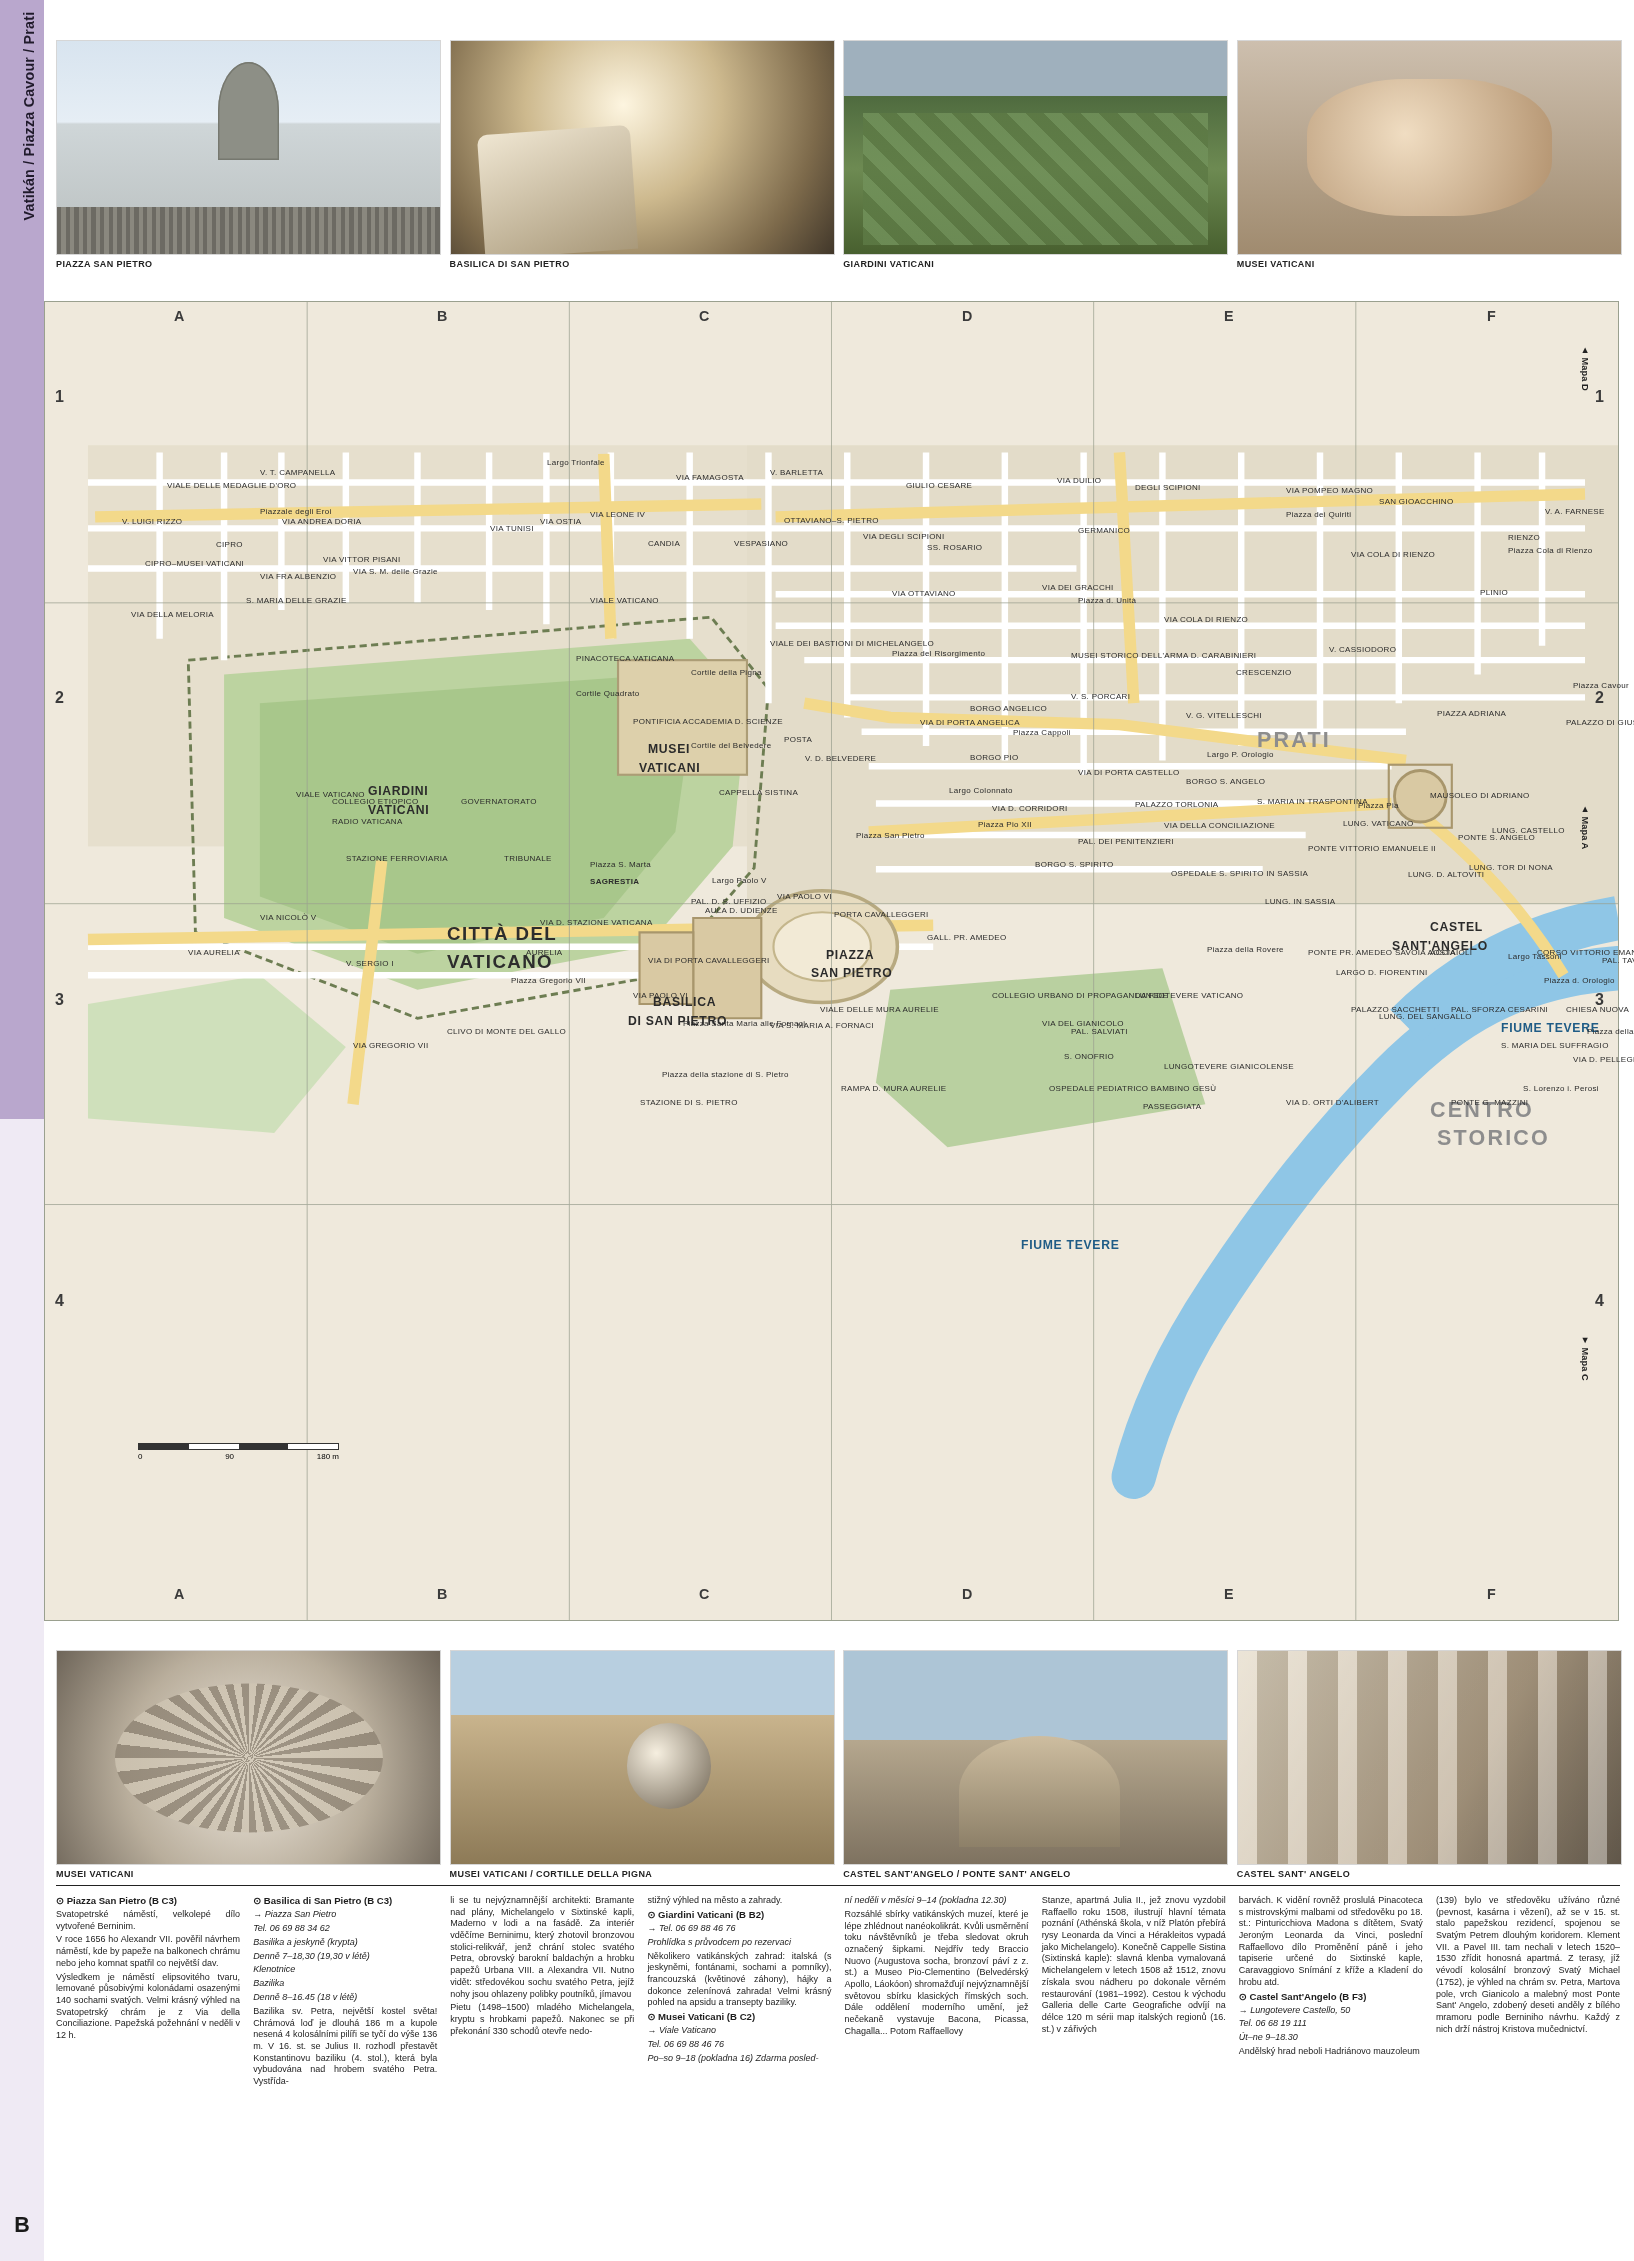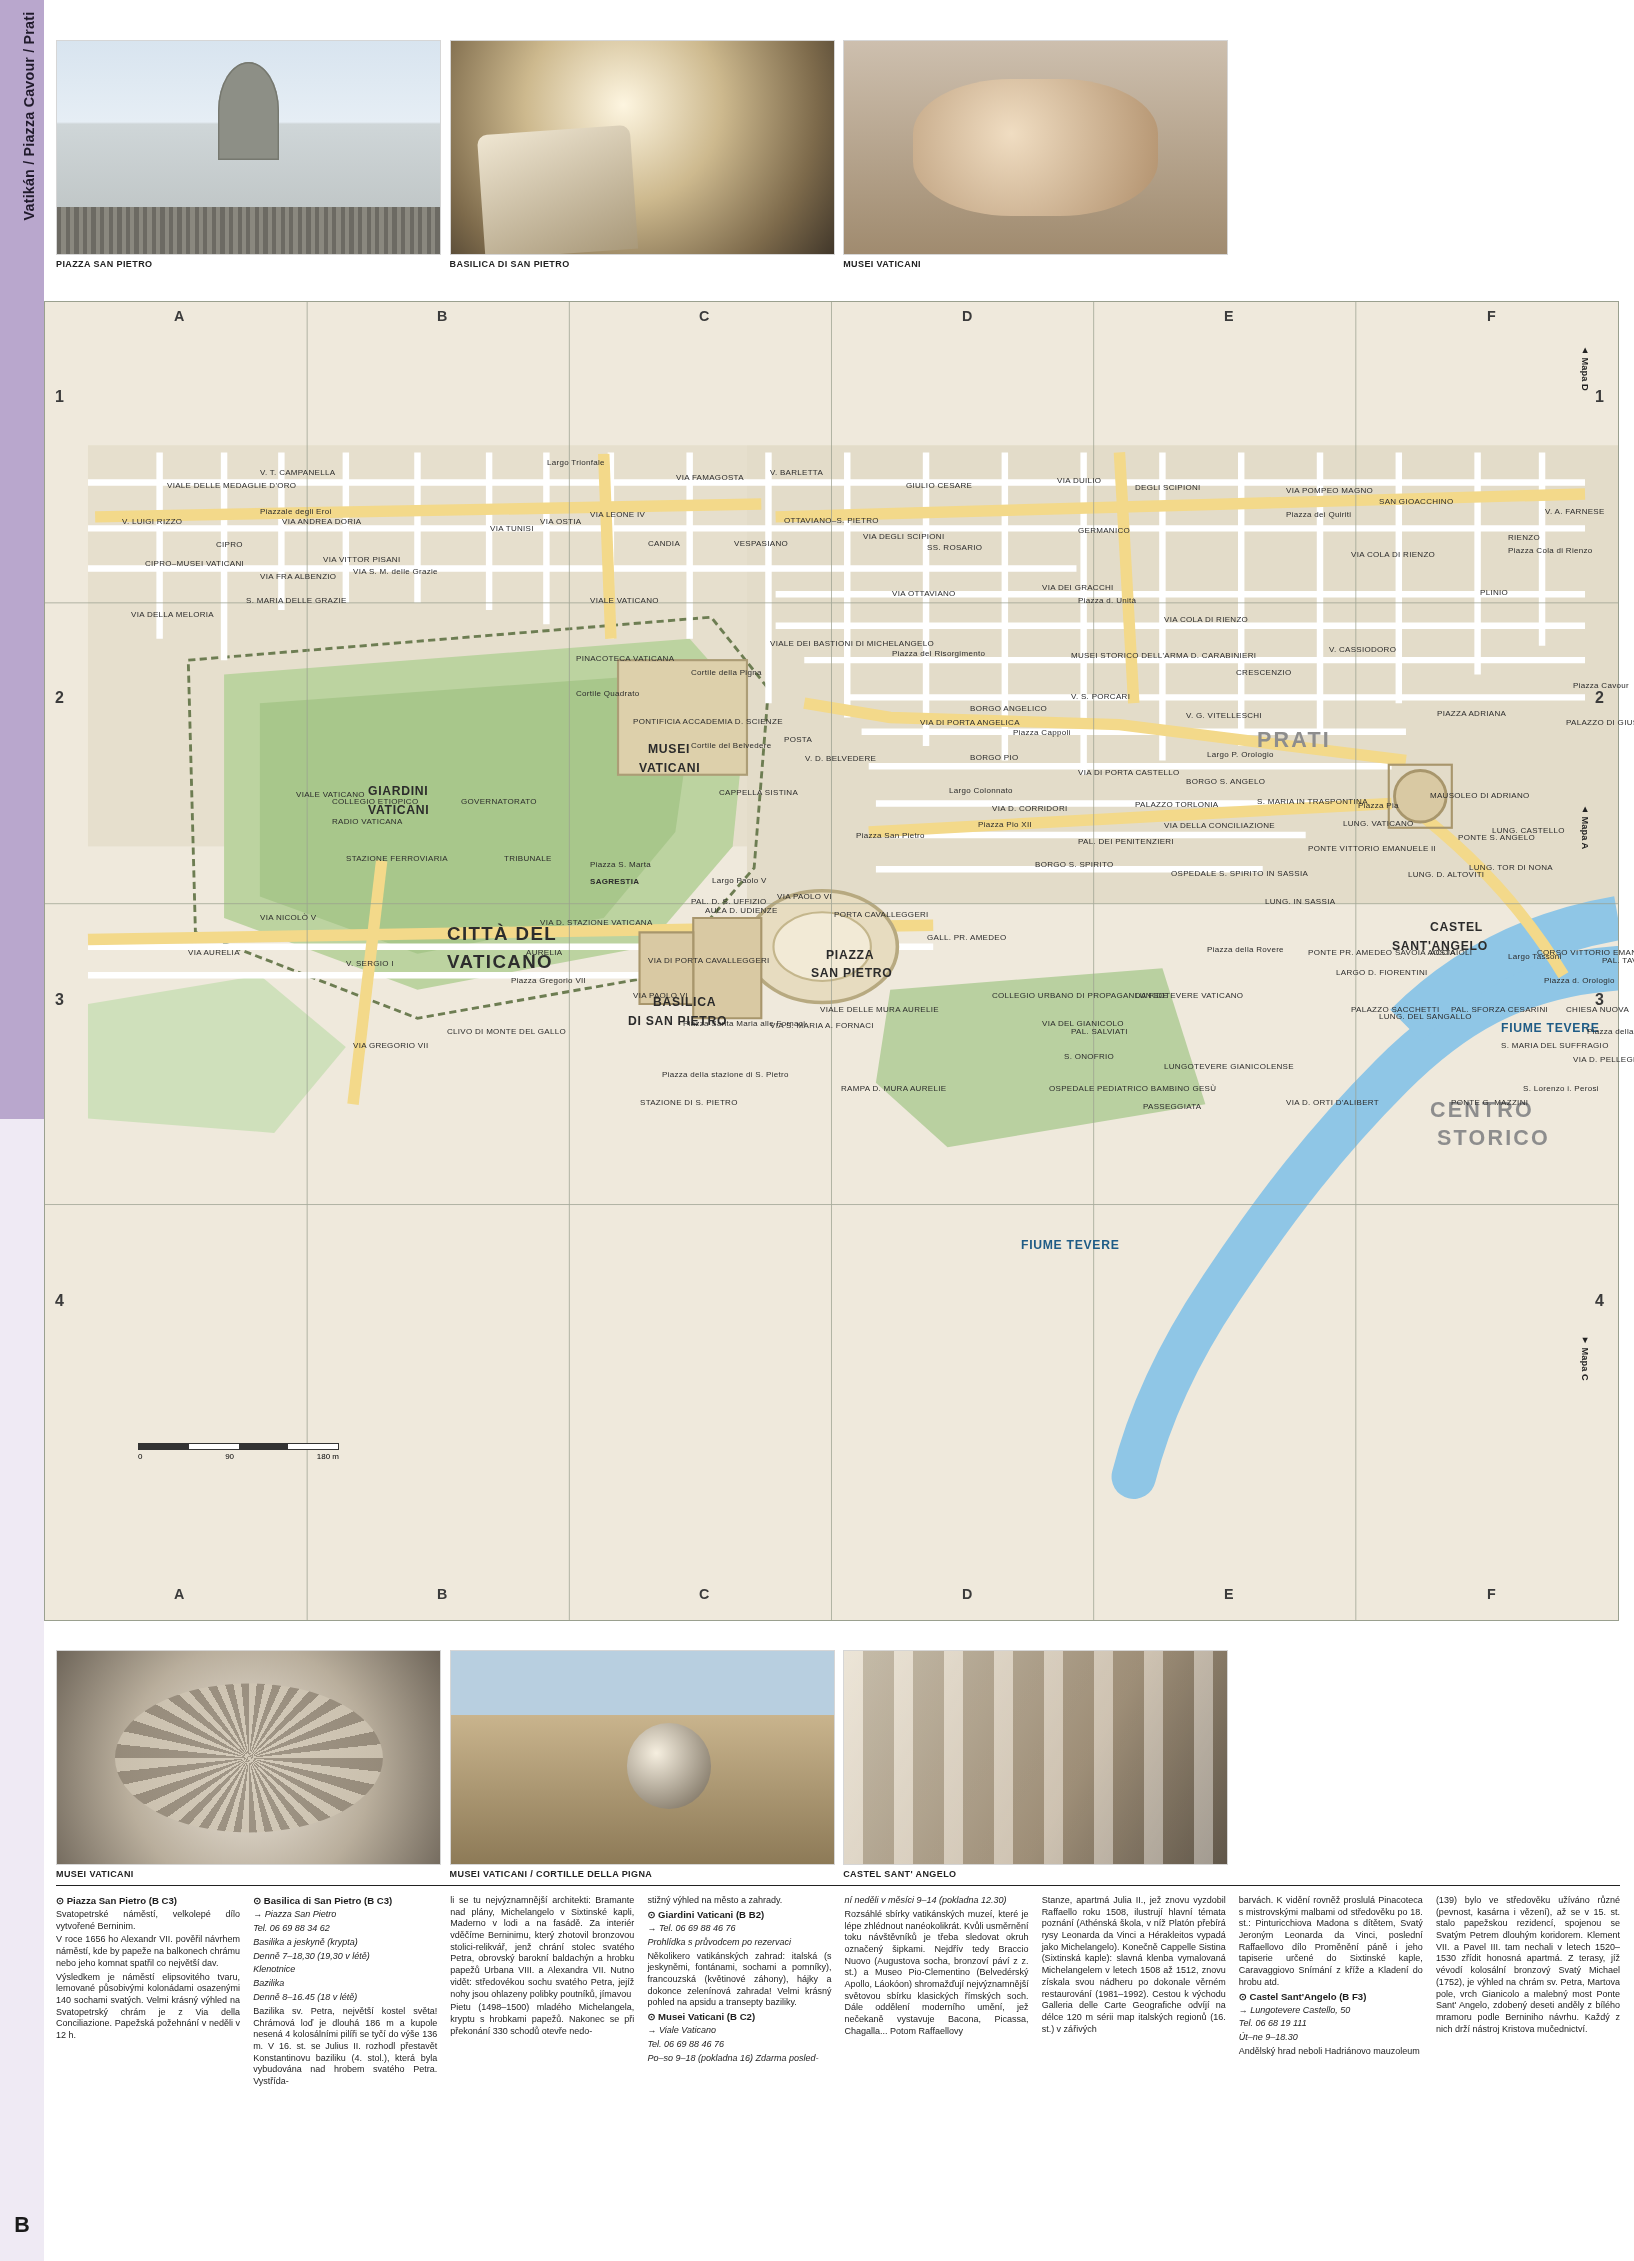--- a/index.html
+++ b/index.html
@@ -176,20 +176,26 @@
       <div class="photo-frame">
         <div class="ph p1"></div>
       </div>
       <div class="photo-cap">PIAZZA SAN PIETRO</div>
     </div>
     <div class="photo-cell">
       <div class="photo-frame">
         <div class="ph p2"></div>
       </div>
       <div class="photo-cap">BASILICA DI SAN PIETRO</div>
+    </div>
+    <div class="photo-cell">
+      <div class="photo-frame">
+        <div class="ph p3"></div>
+      </div>
+      <div class="photo-cap">GIARDINI VATICANI</div>
     </div>
     <div class="photo-cell">
       <div class="photo-frame">
         <div class="ph p4"></div>
       </div>
       <div class="photo-cap">MUSEI VATICANI</div>
     </div>
   </div>
 
 <div id="map-wrap">
@@ -501,20 +507,26 @@
       <div class="photo-cap">MUSEI VATICANI</div>
     </div>
     <div class="photo-cell">
       <div class="photo-frame">
         <div class="ph p6"></div>
       </div>
       <div class="photo-cap">MUSEI VATICANI / CORTILLE DELLA PIGNA</div>
     </div>
     <div class="photo-cell">
       <div class="photo-frame">
+        <div class="ph p7"></div>
+      </div>
+      <div class="photo-cap">CASTEL SANT'ANGELO / PONTE SANT' ANGELO</div>
+    </div>
+    <div class="photo-cell">
+      <div class="photo-frame">
         <div class="ph p8"></div>
       </div>
       <div class="photo-cap">CASTEL SANT' ANGELO</div>
     </div>
   </div>
 
 <div class="rule"></div>
 <div id="text-block">
     <div class="col">
       <p class="hd">⊙ Piazza San Pietro (B C3)</p>

